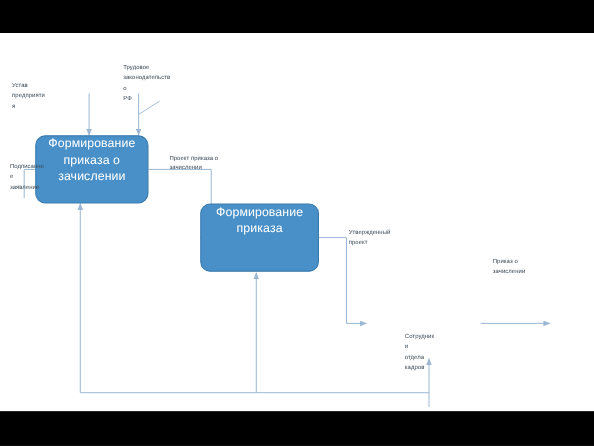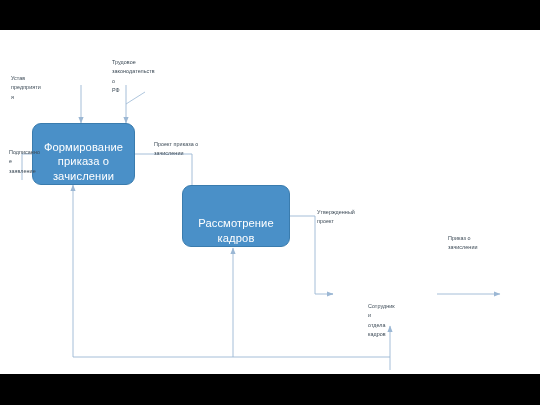--- a/index.html
+++ b/index.html
@@ -36,21 +36,21 @@
     height: 344px;
     display: block;
   }
   .proc-box {
     position: absolute;
     box-sizing: border-box;
     background: #4A90C8;
     border: 1px solid #3A7CAE;
     border-radius: 9px;
     display: flex;
-    align-items: flex-end;
+    align-items: flex-start;
     justify-content: center;
     text-align: center;
     color: #ffffff;
     font-size: 11.2px;
     line-height: 1.32;
     letter-spacing: 0.1px;
   }
   .proc-box .box-label {
     display: block;
     padding: 0 6px;
@@ -114,21 +114,21 @@
         <path d="M390,340 L390,296" marker-end="url(#arw)"></path>
 
       </g>
     </svg>
 
     <div class="proc-box" style="left:32px; top:93px; width:103px; height:62px;">
       <span class="box-label">Формирование приказа о зачислении</span>
     </div>
 
     <div class="proc-box" style="left:182px; top:155px; width:108px; height:62px;">
-      <span class="box-label">Рассмотрение кадров</span>
+      <span class="box-label">Формирование приказа</span>
     </div>
 
 
     <div class="edge-label" style="left:11px; top:44px; width:48px;">Устав
 предприяти
 я</div>
 
     <div class="edge-label" style="left:112px; top:28px; width:55px;">Трудовое
 законодательств
 о

